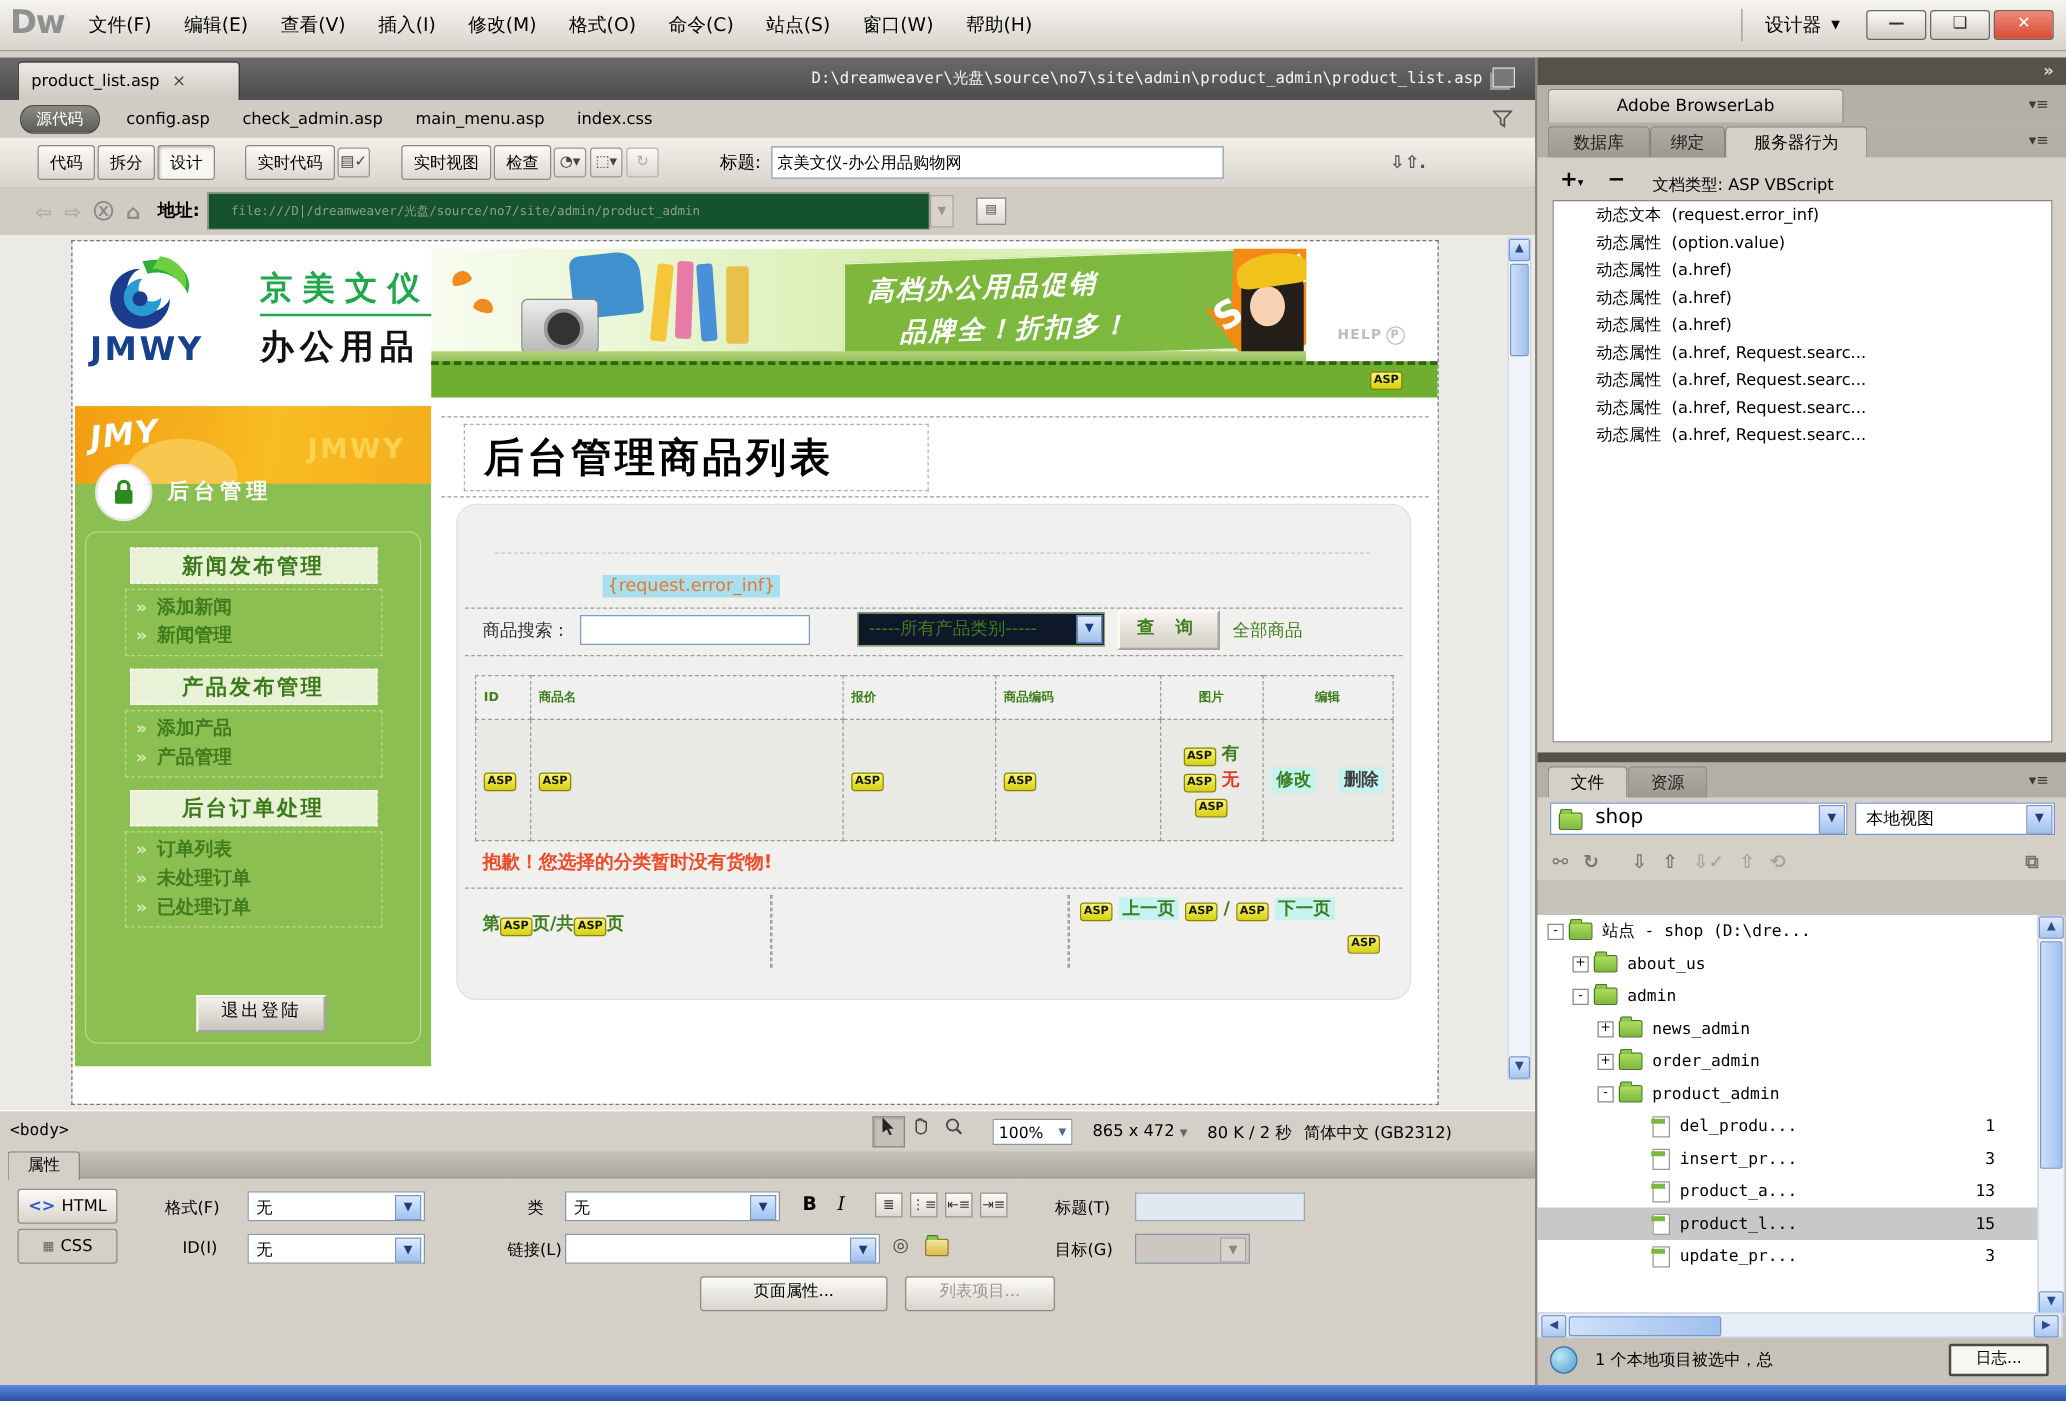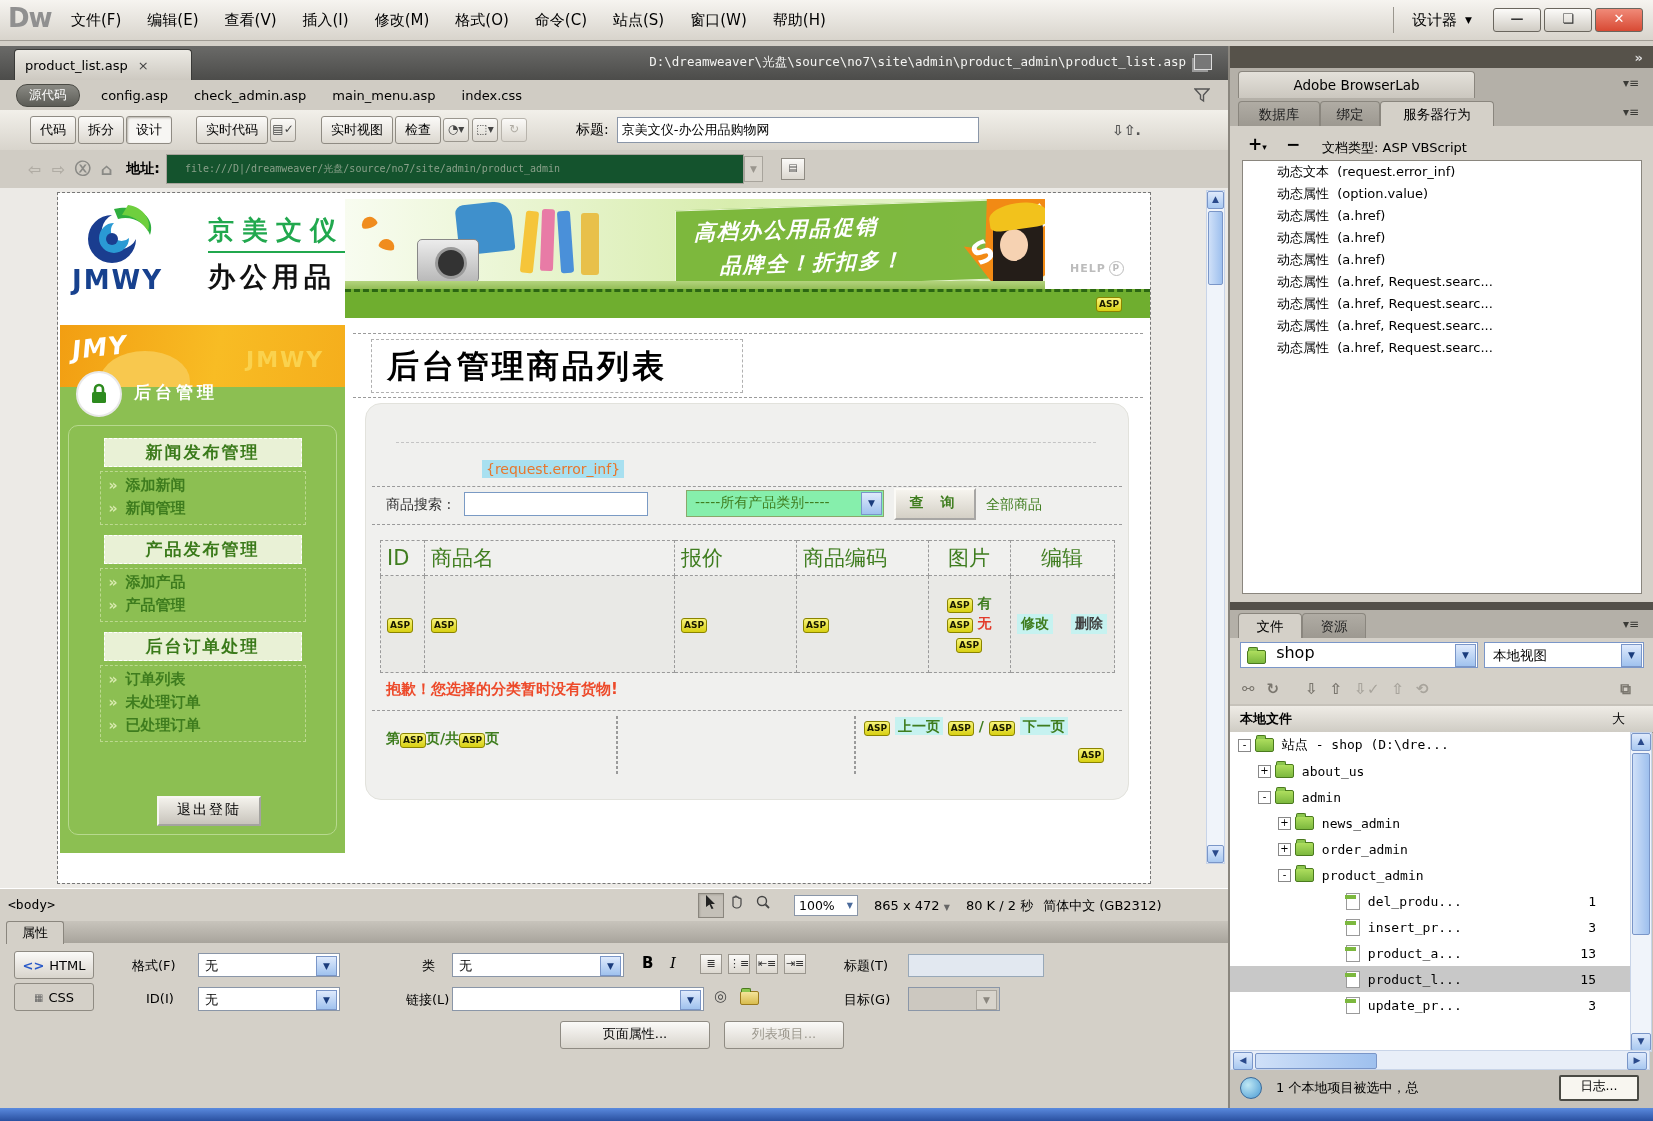--- a/index.html
+++ b/index.html
@@ -91,30 +91,30 @@
              border:2px outset #f8f6f2;font-size:14px;letter-spacing:2px;text-align:center;line-height:23px}
   
   #main{left:287px;top:132px;width:805px;height:528px;background:#fff}
   .m-title{left:42px;top:20px;font-size:32px;font-weight:bold;letter-spacing:3px}
   .dash{border:1px dashed #9a9a9a}
   .dash-h{border-top:1px dashed #9a9a9a;height:0}
   #gpanel{left:20px;top:78px;width:762px;height:395px;background:#f0f0ee;border:1px solid #e2e2dc;border-radius:16px}
   .err-token{left:116px;top:56px;background:#a8e0f0;color:#e8762c;font-size:14px;padding:1px 4px}
   .s-label{left:20px;top:92px;font-size:14px;color:#333}
   #searchbox{left:98px;top:88px;width:178px;height:20px;border:1px solid #7a9ac4;background:#fff}
-  .gselect{left:320px;top:86px;width:196px;height:25px;background:#86efac;border:1px solid #8aa86a}
+  .gselect{left:320px;top:86px;width:196px;height:25px;background:#0f172a;border:1px solid #8aa86a}
   .gselect .txt{font-size:14px;color:#3f7d1f;padding:3px 0 0 8px}
   .xpdrop{position:absolute;right:1px;top:1px;width:19px;height:21px;background:linear-gradient(#dfeafc,#a0c2ee);
           border:1px solid #7a96c8;color:#1a3c7c;font-size:9px;text-align:center;line-height:21px}
   .querybtn{left:528px;top:84px;width:78px;height:28px;background:linear-gradient(#f6f4ee,#d4d0c6);border:2px outset #fbfaf6;
             text-align:center;font-size:14px;font-weight:bold;color:#3f7d1f;letter-spacing:6px;line-height:25px}
   .alllink{left:620px;top:92px;font-size:14px;color:#3f7d1f}
   table.ptable{left:14px;top:136px;border-collapse:collapse;table-layout:fixed}
   .ptable td{border:1px dashed #9a9a9a;vertical-align:middle}
-  .ptable .hrow td{height:32px;font-size:21px;font-weight:normal;color:#3f7d1f;padding-left:6px}
+  .ptable .hrow td{height:32px;font-size:10px;font-weight:bold;color:#3f7d1f;padding-left:6px}
   .ptable .drow td{height:94px;background:#e9e9e6;padding-left:6px}
   .aspb{display:inline-block;background:linear-gradient(#f8f47a,#d8d012);border:1px solid #8a8400;color:#1a1a00;
         font-size:9px;font-weight:bold;padding:1px 2px;border-radius:3px;letter-spacing:0;line-height:11px}
   .imgcell div{margin:2px 0;font-size:14px;font-weight:bold}
   .ed-chip{display:inline-block;background:#c6f2f0;font-size:14px;font-weight:bold;padding:1px 4px}
   .emptymsg{left:20px;top:276px;color:#ed4a2a;font-size:15px;font-weight:bold}
   .pageinfo{left:20px;top:326px;font-size:14px;color:#3f7d1f;font-weight:bold}
   .pgnav{left:498px;top:314px;font-size:14px;color:#3f7d1f;font-weight:bold}
   .pgchip{background:#c6f2f0;padding:1px 3px}
   
@@ -154,21 +154,21 @@
   .fileico:before{content:"";position:absolute;left:-2px;top:1px;width:11px;height:4px;background:#7cb83e}
   .ftool{font-size:15px;color:#7a766e;margin-right:12px;font-weight:bold}
   .fheader{left:0;top:660px;width:423px;height:26px;background:linear-gradient(#efece6,#cfccc4);border-bottom:1px solid #9a968e}
   #ftree{left:0;top:686px;width:400px;height:318px;background:#fff;overflow:hidden}
   .trow{height:26px;display:flex;align-items:center;font-size:13px;font-family:"DejaVu Sans Mono",monospace;white-space:nowrap}
   .trow.sel{background:#c8c8c8}
   .exp{display:inline-block;width:11px;height:11px;border:1px solid #888;background:#fff;
        font-size:10px;line-height:9px;text-align:center;margin-right:4px;flex:none;font-family:"DejaVu Sans",sans-serif}
   .exp:empty{visibility:hidden}
   .tsize{position:absolute;right:34px;font-family:"DejaVu Sans Mono",monospace;font-size:13px}
-  .lv0{padding-left:8px}.lv1{padding-left:28px}.lv2{padding-left:48px}.lv3{padding-left:116px}
+  .lv0{padding-left:8px}.lv1{padding-left:28px}.lv2{padding-left:48px}.lv3{padding-left:92px}
   .fstatus{left:0;top:1026px;width:423px;height:32px}
   .globeico{width:20px;height:20px;border-radius:50%;background:radial-gradient(circle at 35% 35%,#bfe8f4,#4a9ad4);border:1px solid #3a6a9a}
   .logbtn{width:76px;height:22px;border:2px solid #4a4a44;border-radius:2px;background:#f8f6f0;
           text-align:center;line-height:18px;font-size:12.5px}
   #taskbar{left:0;top:1108px;width:1653px;height:13px;background:linear-gradient(#5a8ade,#2a50a0)}
 </style>
 </head>
 <body>
 
 <div id="menubar" class="a">
@@ -548,24 +548,20 @@
   <div class="a flex" style="left:0;top:628px;width:423px;height:30px;background:#d4d0c8;padding-left:12px;box-sizing:border-box">
     <span class="ftool">⚯</span>
     <span class="ftool">↻</span>
     <span class="ftool" style="margin-left:14px">⇩</span>
     <span class="ftool">⇧</span>
     <span class="ftool" style="color:#a8a49c">⇩✓</span>
     <span class="ftool" style="color:#a8a49c">⇧</span>
     <span class="ftool" style="color:#a8a49c">⟲</span>
     <span class="ftool a" style="right:10px">⧉</span>
   </div>
-  <div class="a fheader flex">
-    <span style="margin-left:10px;font-weight:bold">本地文件</span>
-    <span class="a" style="left:382px">大</span>
-  </div>
   <div id="ftree" class="a">
     <div class="trow lv0"><span class="exp">-</span><span class="foldico"></span>&nbsp;<span>站点 - shop (D:\dre...</span></div>
     <div class="trow lv1"><span class="exp">+</span><span class="foldico"></span>&nbsp;<span>about_us</span></div>
     <div class="trow lv1"><span class="exp">-</span><span class="foldico"></span>&nbsp;<span>admin</span></div>
     <div class="trow lv2"><span class="exp">+</span><span class="foldico"></span>&nbsp;<span>news_admin</span></div>
     <div class="trow lv2"><span class="exp">+</span><span class="foldico"></span>&nbsp;<span>order_admin</span></div>
     <div class="trow lv2"><span class="exp">-</span><span class="foldico"></span>&nbsp;<span>product_admin</span></div>
     <div class="trow lv3"><span class="fileico"></span>&nbsp;<span>del_produ...</span><span class="tsize">1</span></div>
     <div class="trow lv3"><span class="fileico"></span>&nbsp;<span>insert_pr...</span><span class="tsize">3</span></div>
     <div class="trow lv3"><span class="fileico"></span>&nbsp;<span>product_a...</span><span class="tsize">13</span></div>

